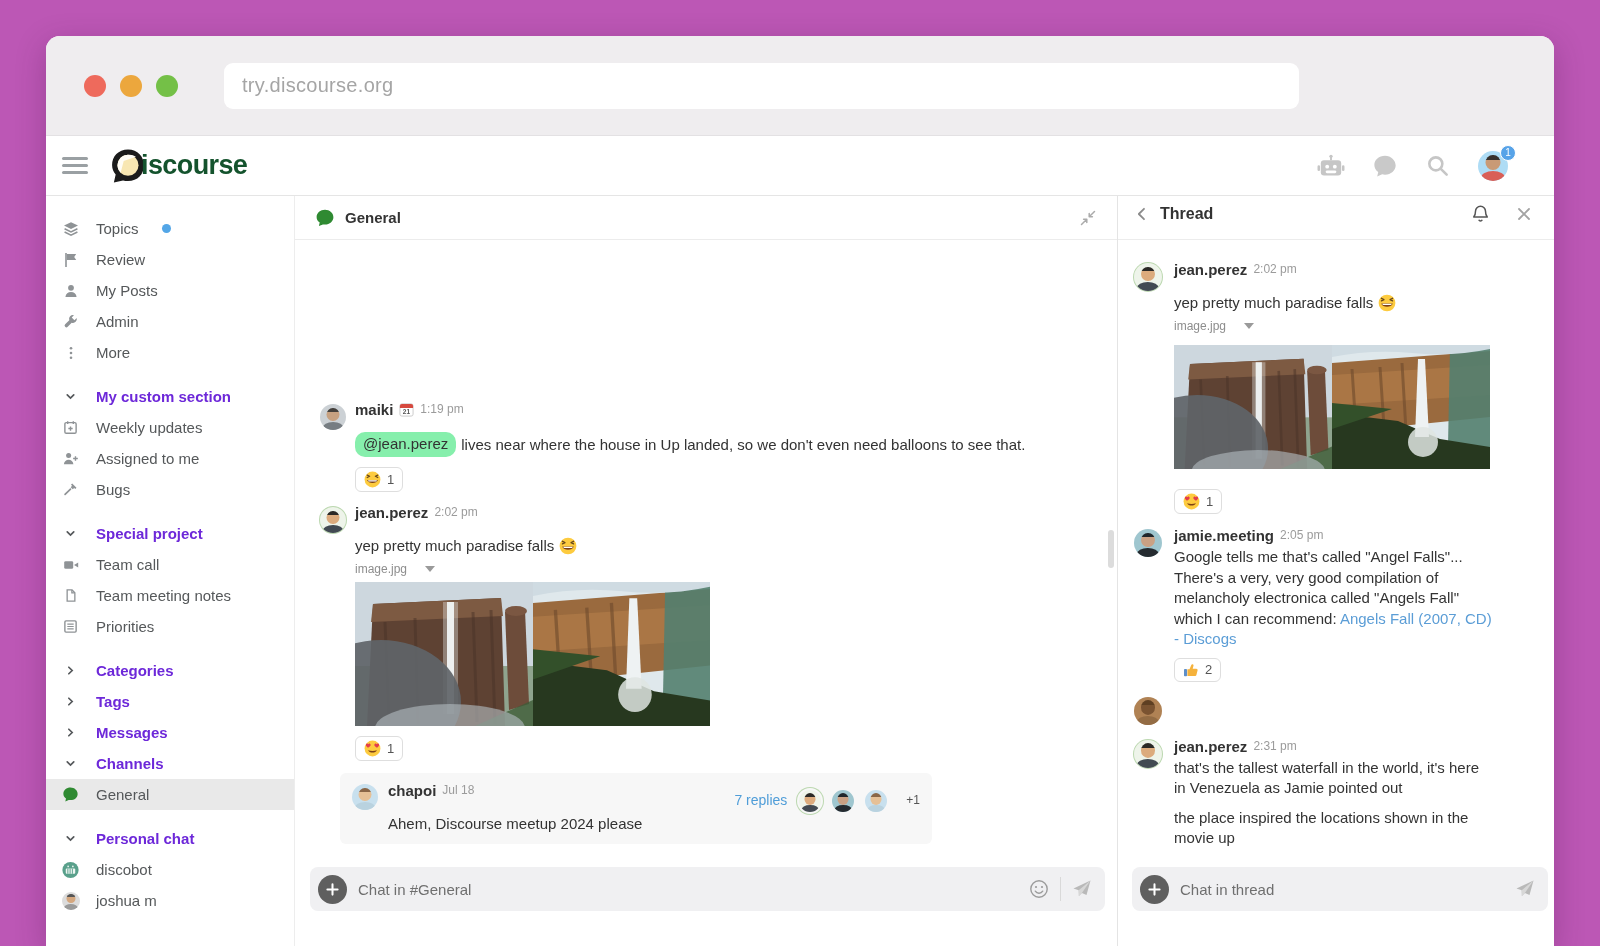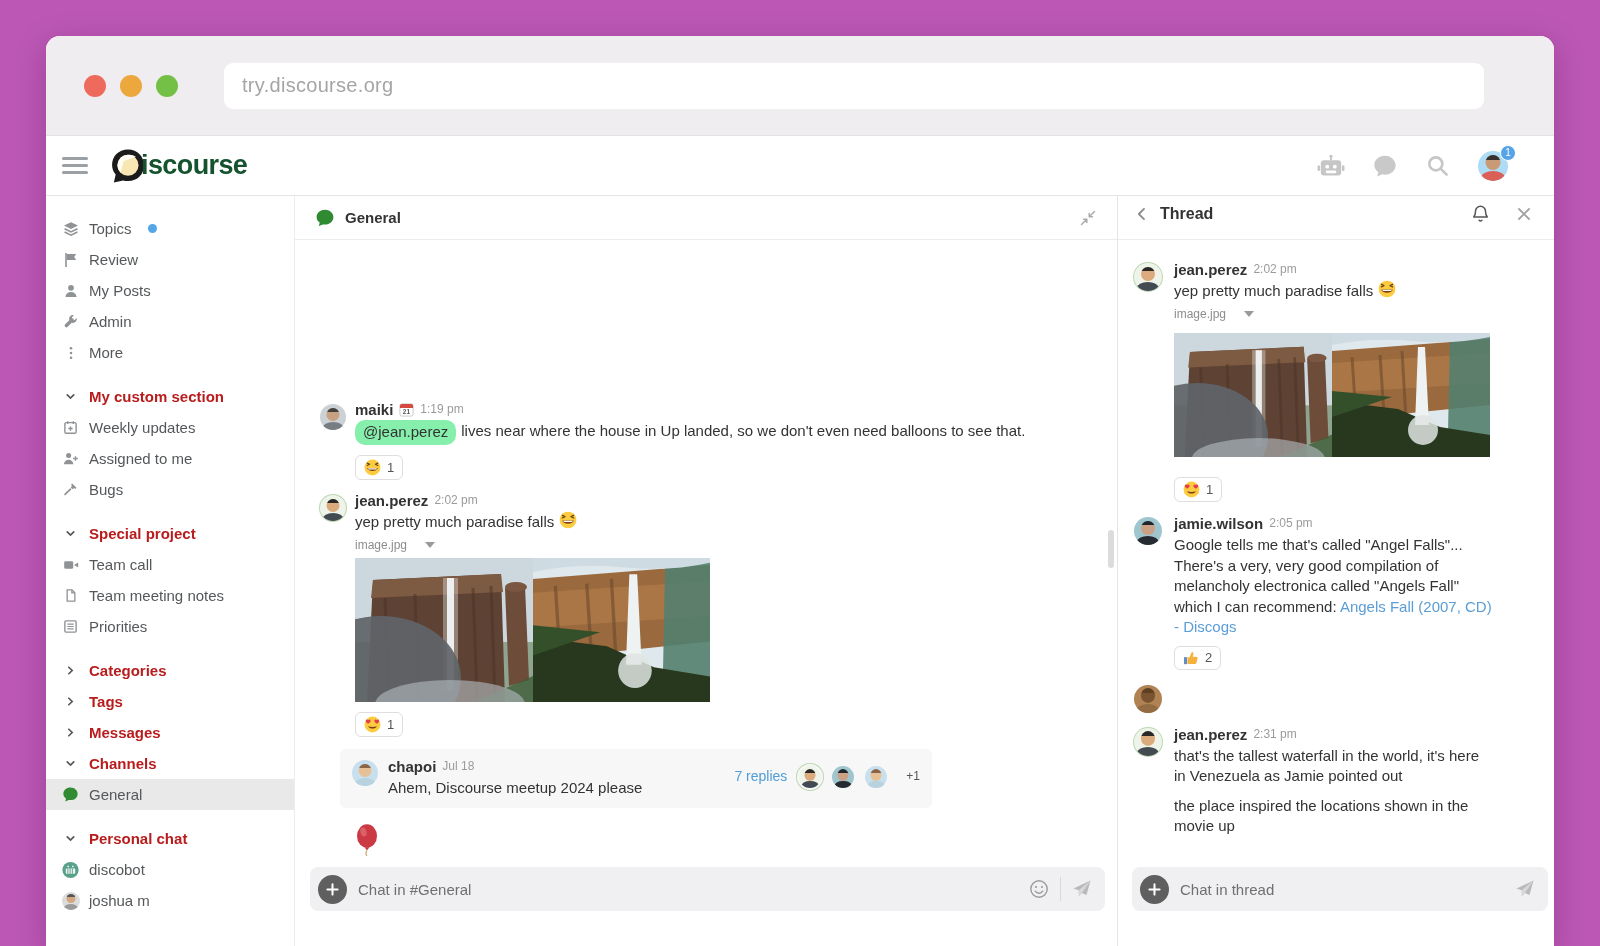--- a/index.html
+++ b/index.html
@@ -4,38 +4,38 @@
 <style>
   *{box-sizing:border-box;margin:0;padding:0}
   html,body{width:1600px;height:946px;overflow:hidden}
   body{background:#bc57b5;position:relative;font-family:"Liberation Sans",sans-serif}
   .window{position:absolute;left:46px;top:36px;width:1508px;height:910px;background:#fff;border-radius:14px 14px 0 0;overflow:hidden;box-shadow:0 8px 30px rgba(60,10,60,.25)}
   
   .chrome{height:100px;background:#efedef;border-bottom:1px solid #e3e1e3;display:flex;align-items:center}
   .lights{display:flex;gap:14px;padding-left:38px}
   .light{width:22px;height:22px;border-radius:50%}
   .light.red{background:#ee6a5c}.light.yellow{background:#eca73d}.light.green{background:#74c047}
-  .urlbar{margin-left:46px;width:1260px;height:46px;background:#fff;border-radius:9px;display:flex;align-items:center;padding-left:18px;font-size:20px;color:#a5a5a5;letter-spacing:.3px}
+  .urlbar{margin-left:46px;width:1075px;height:46px;background:#fff;border-radius:9px;display:flex;align-items:center;padding-left:18px;font-size:20px;color:#a5a5a5;letter-spacing:.3px}
   
   .appbar{height:60px;background:#fff;border-bottom:1px solid #e5e5e5;display:flex;align-items:center;padding-left:16px}
   .hamburger{width:26px;display:flex;flex-direction:column;gap:4px;cursor:pointer}
   .hamburger i{display:block;height:3px;background:#9aa0a3;border-radius:2px}
   .logo{display:flex;align-items:center;margin-left:22px}
   .brand{font-size:27px;font-weight:700;color:#14532d;letter-spacing:-.6px;margin-left:-5px}
   .appbar-icons{margin-left:auto;display:flex;align-items:center;gap:27px;padding-right:46px}
   .hdr-avatar-wrap{position:relative}
   .badge{position:absolute;top:-6px;right:-8px;background:#57a3e8;color:#fff;font-size:10px;min-width:16px;height:16px;border-radius:9px;display:flex;align-items:center;justify-content:center;padding:0 4px;border:1px solid #fff}
   
   .content{position:absolute;top:160px;left:0;right:0;bottom:0;display:flex}
   .sidebar{width:249px;border-right:1px solid #ededed;padding-top:17px;overflow:hidden;background:#fff}
-  .srow{height:31px;display:flex;align-items:center;gap:10px;padding-left:16px;cursor:pointer}
+  .srow{height:31px;display:flex;align-items:center;gap:17px;padding-left:16px;cursor:pointer}
   .srow.active{background:#e9e9e9}
   .sicon{width:17px;display:flex;justify-content:center;flex:none}
   .slabel{font-size:15px;color:#55585a;white-space:nowrap}
-  .srow.section .slabel{color:#b91c1c;font-weight:600}
+  .srow.section .slabel{color:#6d28d9;font-weight:600}
   .sgap{height:13px}
   .dot{width:9px;height:9px;border-radius:50%;background:#53a6e7;margin-left:6px}
   
   .avatar{--bg:#d8d8d8;--skin:#d8a87e;--hair:#3a3632;--shirt:#8a8f94;background:var(--bg);border-radius:50%;position:relative;overflow:hidden;flex:none}
   .avatar::before{content:"";position:absolute;left:50%;top:14%;width:50%;height:52%;transform:translateX(-50%);border-radius:50%;background:linear-gradient(180deg,var(--hair) 0 30%,var(--skin) 30%)}
   .avatar::after{content:"";position:absolute;left:50%;bottom:-14%;width:80%;height:46%;transform:translateX(-50%);border-radius:50% 50% 0 0;background:var(--shirt)}
   .av-maiki{--bg:#ccd1d5;--skin:#c7a181;--hair:#44403c;--shirt:#777d82}
   .av-jean{--bg:#eef4ea;--skin:#dcab7d;--hair:#2b2926;--shirt:#424a52;box-shadow:0 0 0 1px #bcd8b0}
   .av-chapoi{--bg:#c8e0ee;--skin:#e6c096;--hair:#8a6647;--shirt:#b9d2df}
   .av-jamie{--bg:#9fc6cf;--skin:#caa184;--hair:#20262b;--shirt:#252b30}
@@ -47,21 +47,21 @@
   .pane-header{height:44px;border-bottom:1px solid #ececec;display:flex;align-items:center;padding:0 20px}
   .pane-title{font-size:15px;font-weight:600;color:#333;margin-left:10px}
   .hicon-right{margin-left:auto;cursor:pointer;display:flex}
   .messages{position:absolute;top:45px;left:0;right:0;bottom:90px;overflow:hidden}
   .spacer{height:160px}
   .msg{display:flex;padding-left:25px;margin-bottom:12px}
   .msg .avatar{width:26px;height:26px;margin:3px 9px 0 0}
   .meta{display:flex;align-items:center;gap:6px;line-height:17px}
   .uname{font-weight:700;font-size:15px;color:#333}
   .time{font-size:12px;color:#9b9b9b}
-  .mtext{font-size:15px;color:#333;line-height:22px;margin-top:2px;display:flex;flex-wrap:wrap}
+  .mtext{font-size:15px;color:#333;line-height:22px;margin-top:14px;display:flex;align-items:center;flex-wrap:wrap}
   .mention{background:#86efac;border-radius:10px;padding:1px 8px 2px;margin-right:5px}
   .emoji{margin-left:5px;flex:none;display:inline-flex}
   .attach{font-size:12px;color:#8d8d8d;margin-top:5px;display:flex;align-items:center;gap:18px}
   .caret{width:0;height:0;border-left:5px solid transparent;border-right:5px solid transparent;border-top:6px solid #9a9a9a;cursor:pointer}
   .imgrow{display:flex;margin-top:6px;cursor:pointer}
   .reactions{margin-top:10px}
   .chip{display:inline-flex;align-items:center;gap:6px;padding:3px 8px;background:#fff;border:1px solid #dedede;border-radius:6px;font-size:13px;color:#555;cursor:pointer;font-family:inherit}
   .preview{margin:2px 0 0 45px;width:592px;background:#f7f7f7;border-radius:6px;padding:9px 12px;display:flex;cursor:pointer}
   .preview .avatar{width:26px;height:26px;margin:2px 10px 0 0}
   .pv-right{margin-left:auto;display:flex;align-items:center;gap:4px;align-self:flex-start;margin-top:4px}
@@ -609,21 +609,21 @@
                 <span>1</span>
               </button>
             </div>
           </div>
         </div>
 
         <div class="tmsg">
           <span class="avatar av-jamie"></span>
           <div class="tbody">
             <div class="meta">
-              <span class="uname">jamie.wilson</span>
+              <span class="uname">jamie.meeting</span>
               <span class="time">2:05 pm</span>
             </div>
             <div class="ttext"><span>Google tells me that's called "Angel Falls"... There's a very, very good compilation of melancholy electronica called "Angels Fall" which I can recommend: </span><a href="#">Angels Fall (2007, CD) - Discogs</a></div>
             <div class="t-reactions" style="margin-top:8px">
               <button class="chip">
                 <svg width="16" height="16" viewBox="0 0 16 16">
                     <path fill="#f5b23c" d="M4.4 7.2h2.1l1.8-4.3c.2-.6.8-.9 1.4-.7.6.2 1 .8.8 1.5l-.8 3h3.6c.9 0 1.5.8 1.3 1.6l-1.2 4.6c-.2.7-.8 1.1-1.5 1.1H4.4z"></path>
                     <rect x="1" y="7" width="3" height="7.2" rx="0.8" fill="#5e8fc9"></rect>
                   </svg>
                 <span>2</span>

